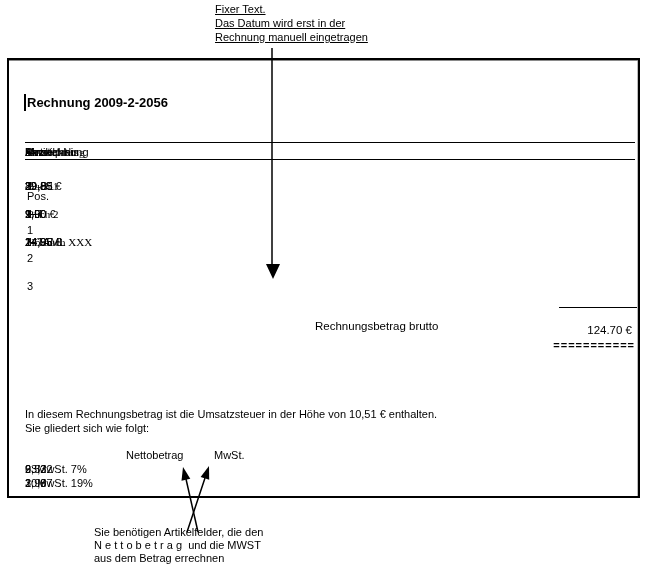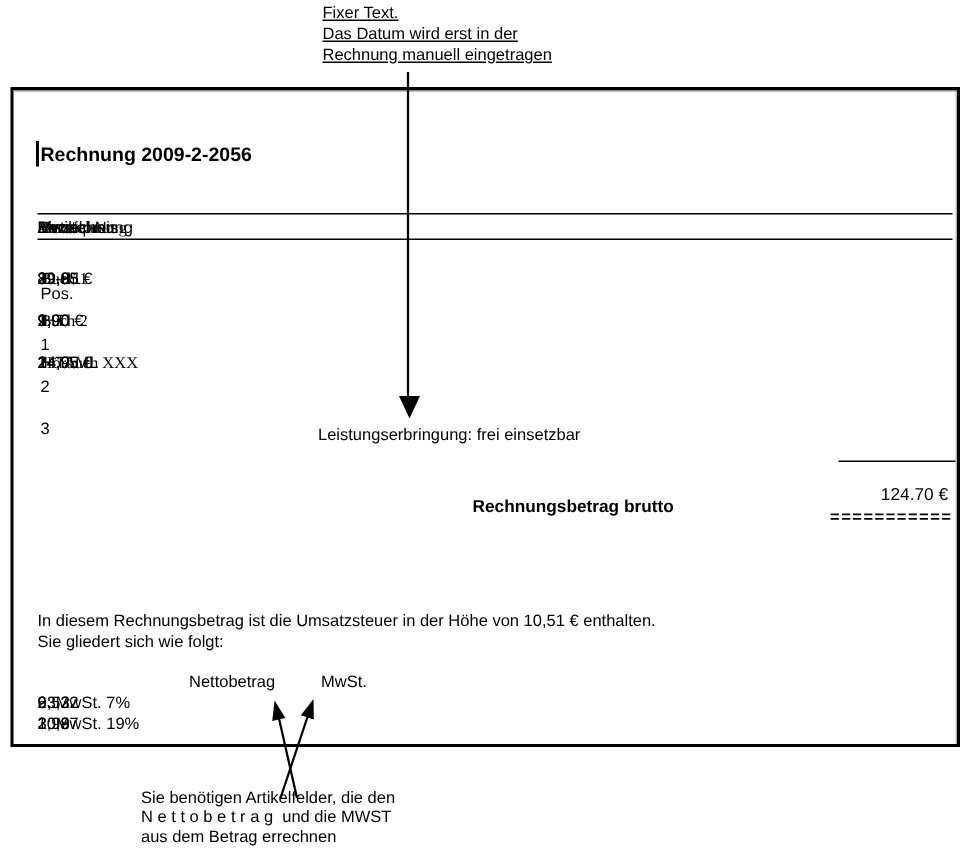--- a/index.html
+++ b/index.html
@@ -41,21 +41,21 @@
   .c-einzel{text-align:right;padding-right:6px;}
   .c-gesamt{text-align:right;}
   #itable-header{top:86px;}
   #row-0{top:120px;}
   #row-1{top:148px;}
   #row-2{top:176px;}
 
   #delivery-note{left:203px;top:224px;}
 
   #total-rule{left:550px;top:247px;width:78px;}
-  #total-label{left:306px;top:272px;font-weight:bold;font-size:11.5px;}
+  #total-label{left:306px;top:260px;font-weight:normal;font-size:11.5px;}
   #total-value{right:6px;top:264px;font-weight:normal;font-size:11.5px;text-align:right;}
   #total-underline{right:3px;top:279px;font-weight:bold;font-size:11px;letter-spacing:1px;text-align:right;}
 
   #tax-note{left:16px;top:348px;line-height:14px;}
 
   #tax-head-netto{left:117px;top:389px;}
   #tax-head-mwst{left:205px;top:389px;}
   .tax-row{left:16px;width:220px;display:grid;grid-template-columns:87px 60px 73px;}
   .tax-row > span{position:static;display:block;}
   .t-label{}
@@ -110,21 +110,20 @@
   <div id="row-2" class="itable-row">
     <span class="c-pos">3</span>
     <span class="c-anz">1</span>
     <span class="c-art">HTAML</span>
     <span class="c-bez">Hörbuch XXX</span>
     <span class="c-mwst">1</span>
     <span class="c-einzel">24,95</span>
     <span class="c-gesamt">24,95 €</span>
   </div>
 
-  <div id="delivery-note">Leistungserbringung: frei einsetzbar</div>
 
   <div id="total-rule" class="hline"></div>
   <div id="total-label">Rechnungsbetrag brutto</div>
   <div id="total-value">124.70 €</div>
   <div id="total-underline">===========</div>
 
   <div id="tax-note"><span>In diesem Rechnungsbetrag ist die Umsatzsteuer in der Höhe von 10,51 € enthalten.</span>
 <span>Sie gliedert sich wie folgt:</span></div>
 
   <div id="tax-head-netto">Nettobetrag</div>

